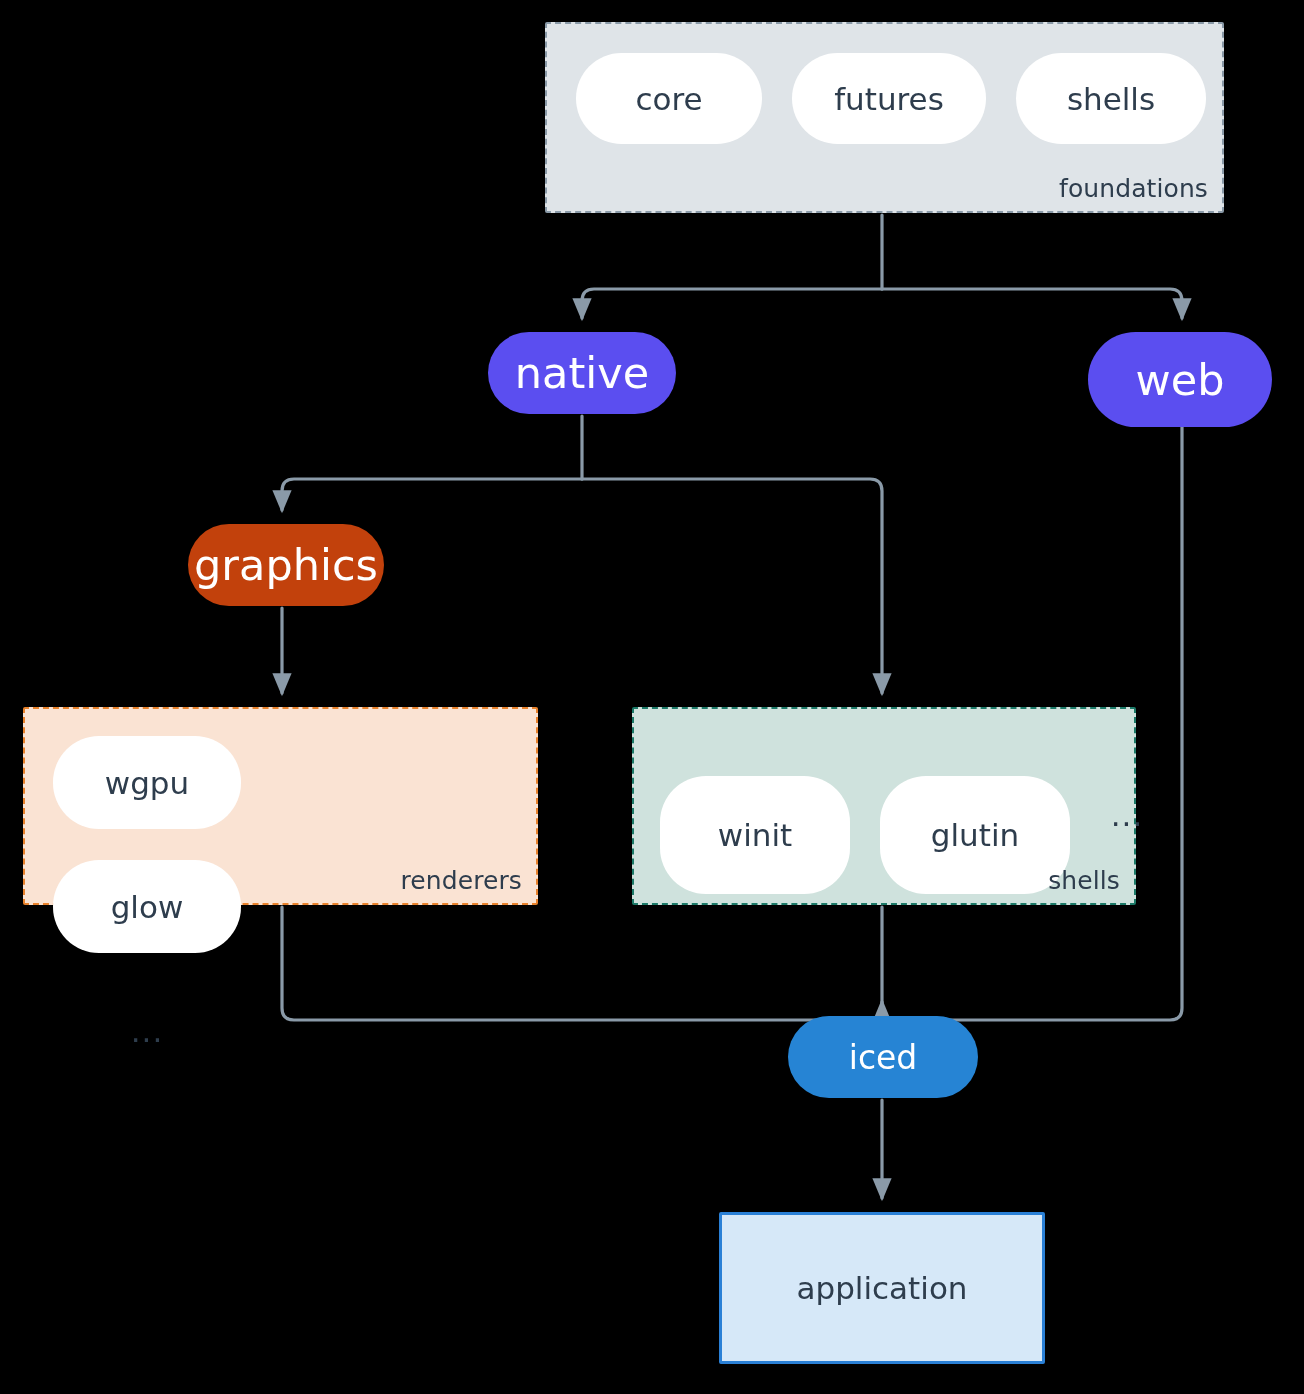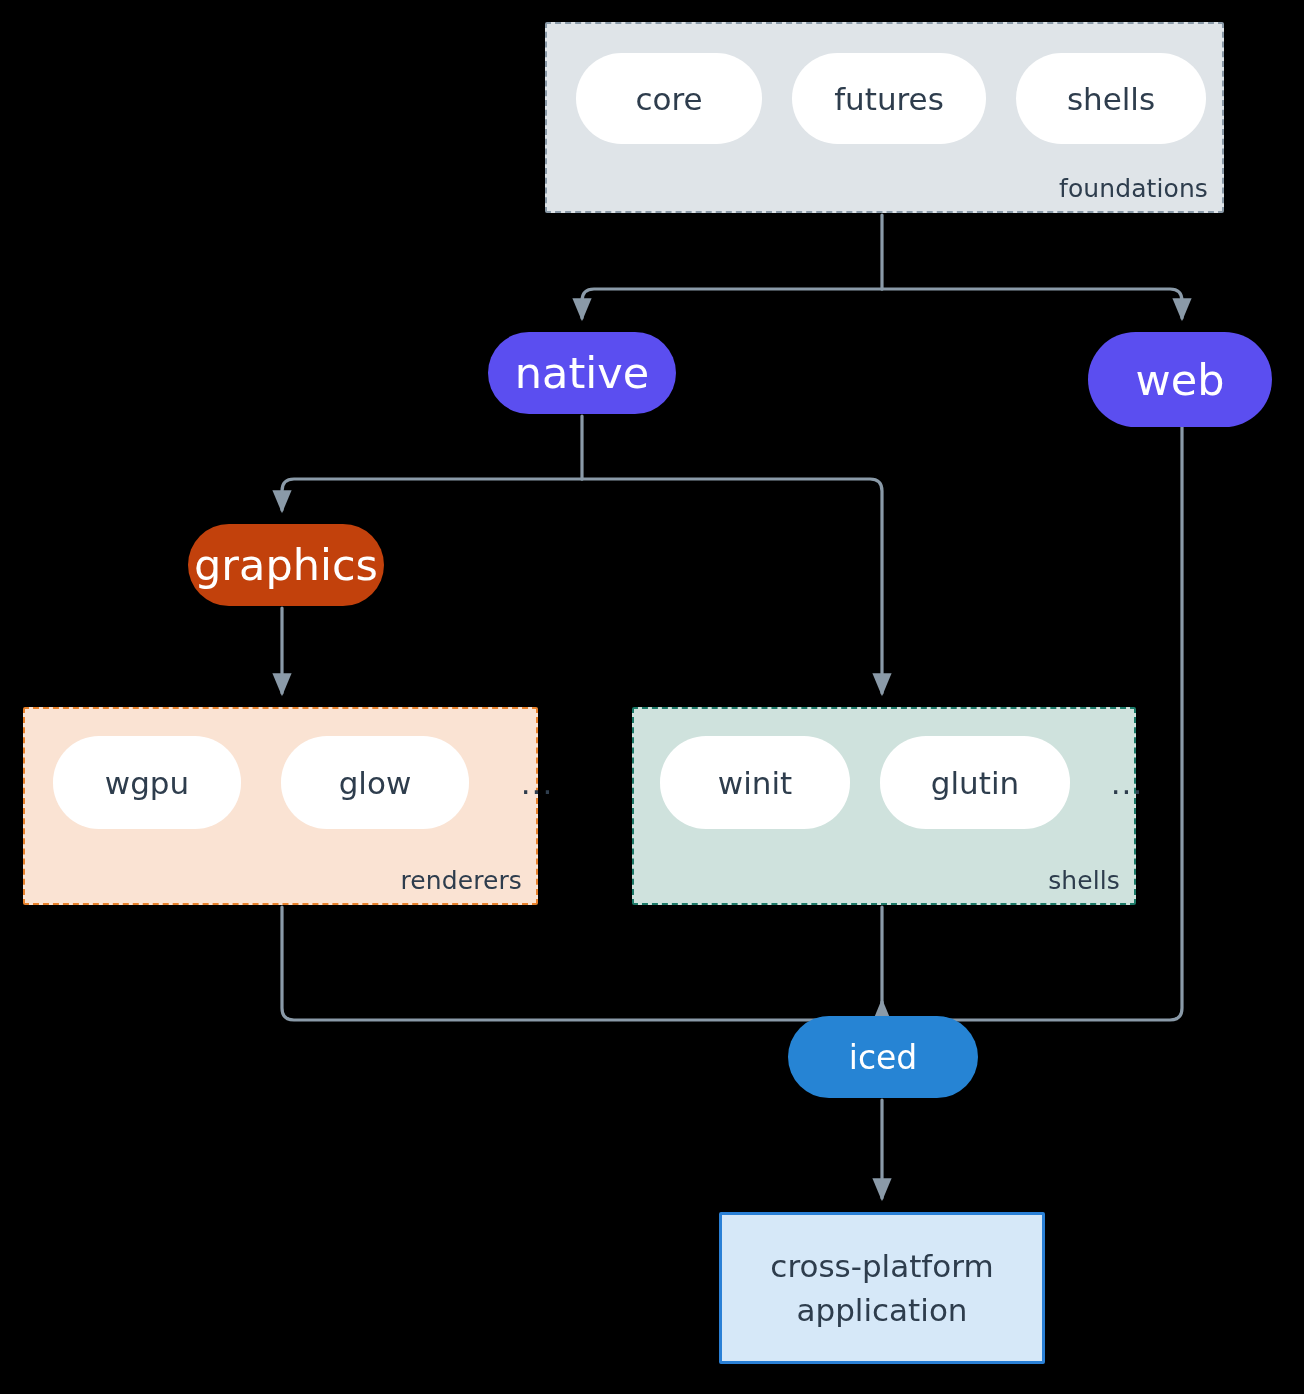--- a/index.html
+++ b/index.html
@@ -81,35 +81,35 @@
   
   #renderers {
     left: 23px;
     top: 707px;
     width: 515px;
     height: 198px;
     background: #fae3d3;
     border: 2px dashed #e8822c;
     border-radius: 2px;
   }
-  #renderers .pill-row { left: 28px; top: 27px; gap: 40px; }
+  #renderers .pill-row { left: 28px; top: 27px; gap: 31px; flex-direction: column; }
   #renderers .leaf { height: 93px; }
 
   
   #shells {
     left: 632px;
     top: 707px;
     width: 504px;
     height: 198px;
     background: #cfe2dd;
     border: 2px dashed #1c7a68;
     border-radius: 2px;
   }
   #shells .pill-row { left: 26px; top: 27px; gap: 30px; }
-  #shells .leaf { height: 93px; }
+  #shells .leaf { height: 118px; margin-top: 40px; }
 
   
   .node {
     position: absolute;
     display: flex;
     align-items: center;
     justify-content: center;
     color: #ffffff;
     font-size: 43px;
     border-radius: 48px;
@@ -206,17 +206,16 @@
 
   <div class="node" id="node-native">native</div>
 
   <div class="node" id="node-web">web</div>
 
   <div class="node" id="node-graphics">graphics</div>
 
   <div class="node" id="node-iced">iced</div>
 
   <div id="node-app">
-    <span>cross-platform</span>
     <span>application</span>
   </div>
 
 </div>
 
 </body></html>

